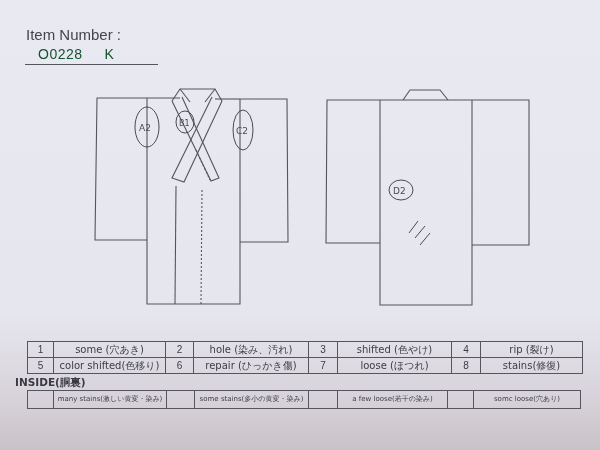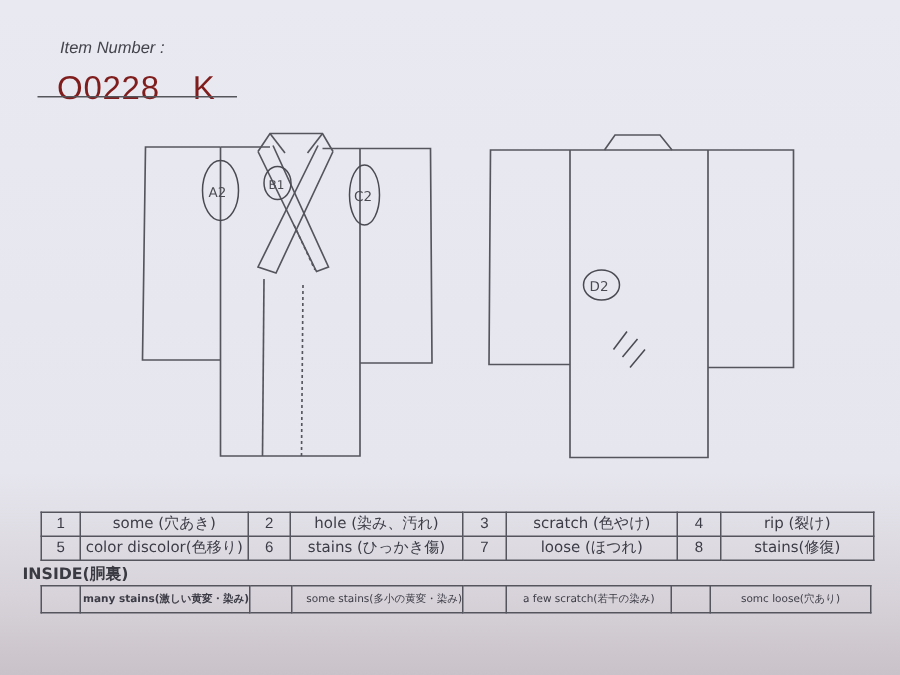--- a/index.html
+++ b/index.html
@@ -3,22 +3,22 @@
   <meta charset="utf-8">
   <style>
     html, body { margin: 0; padding: 0; }
     body {
       width: 600px; height: 450px; overflow: hidden; position: relative;
       background: linear-gradient(180deg, #e9e9f1 0%, #e6e6ee 70%, #d8d3da 88%, #c9c2c8 100%);
       font-family: "Liberation Sans", "DejaVu Sans", sans-serif;
       color: #3c3c44;
     }
     .abs { position: absolute; }
-    #item-label { left: 40px; top: 26px; font-size: 11px; color: #44444c; font-style: italic; }
-    #item-value { left: 38px; top: 46px; font-size: 22px; color: #7f1d1d; letter-spacing: 0.5px; }
+    #item-label { left: 26px; top: 26px; font-size: 15px; color: #44444c; }
+    #item-value { left: 38px; top: 46px; font-size: 14px; color: #14532d; letter-spacing: 0.5px; }
     #item-value .suffix { margin-left: 22px; }
     #item-underline { left: 25px; top: 64px; width: 133px; height: 0; border-top: 1px solid #55555c; }
     svg.diagram { position: absolute; left: 0; top: 0; }
     table.legend {
       position: absolute; border-collapse: collapse; table-layout: fixed;
       font-size: 10px; color: #3c3c46;
     }
     table.legend td {
       border: 1px solid #55555e; padding: 0; text-align: center; height: 15px;
       white-space: nowrap; overflow: hidden; line-height: 15px;
@@ -104,29 +104,29 @@
       <col style="width:29px">
       <col style="width:102px">
   </colgroup>
   <tbody>
       <tr>
     <td>1</td>
     <td class="cjk">some (穴あき)</td>
     <td>2</td>
     <td class="cjk">hole (染み、汚れ)</td>
     <td>3</td>
-    <td class="cjk">scratch (色やけ)</td>
+    <td class="cjk">shifted (色やけ)</td>
     <td>4</td>
     <td class="cjk">rip (裂け)</td>
   </tr>
   <tr>
     <td>5</td>
-    <td class="cjk">color discolor(色移り)</td>
+    <td class="cjk">color shifted(色移り)</td>
     <td>6</td>
-    <td class="cjk">stains (ひっかき傷)</td>
+    <td class="cjk">repair (ひっかき傷)</td>
     <td>7</td>
     <td class="cjk">loose (ほつれ)</td>
     <td>8</td>
     <td class="cjk">stains(修復)</td>
   </tr>
 </tbody>
   </table>
 
 <div id="inside-label" class="abs cjk">INSIDE(胴裏)</div>
 
@@ -137,22 +137,22 @@
       <col style="width:28px">
       <col style="width:114px">
     <col style="width:29px">
       <col style="width:110px">
       <col style="width:26px">
       <col style="width:107px">
   </colgroup>
   <tbody>
       <tr>
     <td></td>
-    <td class="cjk" style="text-align:right;font-weight:bold;">many stains(激しい黄変・染み)</td>
+    <td class="cjk" style="text-align:center;">many stains(激しい黄変・染み)</td>
     <td></td>
-    <td class="cjk" style="text-align:right;">some stains(多小の黄変・染み)</td>
+    <td class="cjk" style="text-align:center;">some stains(多小の黄変・染み)</td>
     <td></td>
-    <td class="cjk">a few scratch(若干の染み)</td>
+    <td class="cjk">a few loose(若干の染み)</td>
     <td></td>
     <td class="cjk">somc loose(穴あり)</td>
   </tr>
 </tbody>
   </table>
 
 </body></html>

